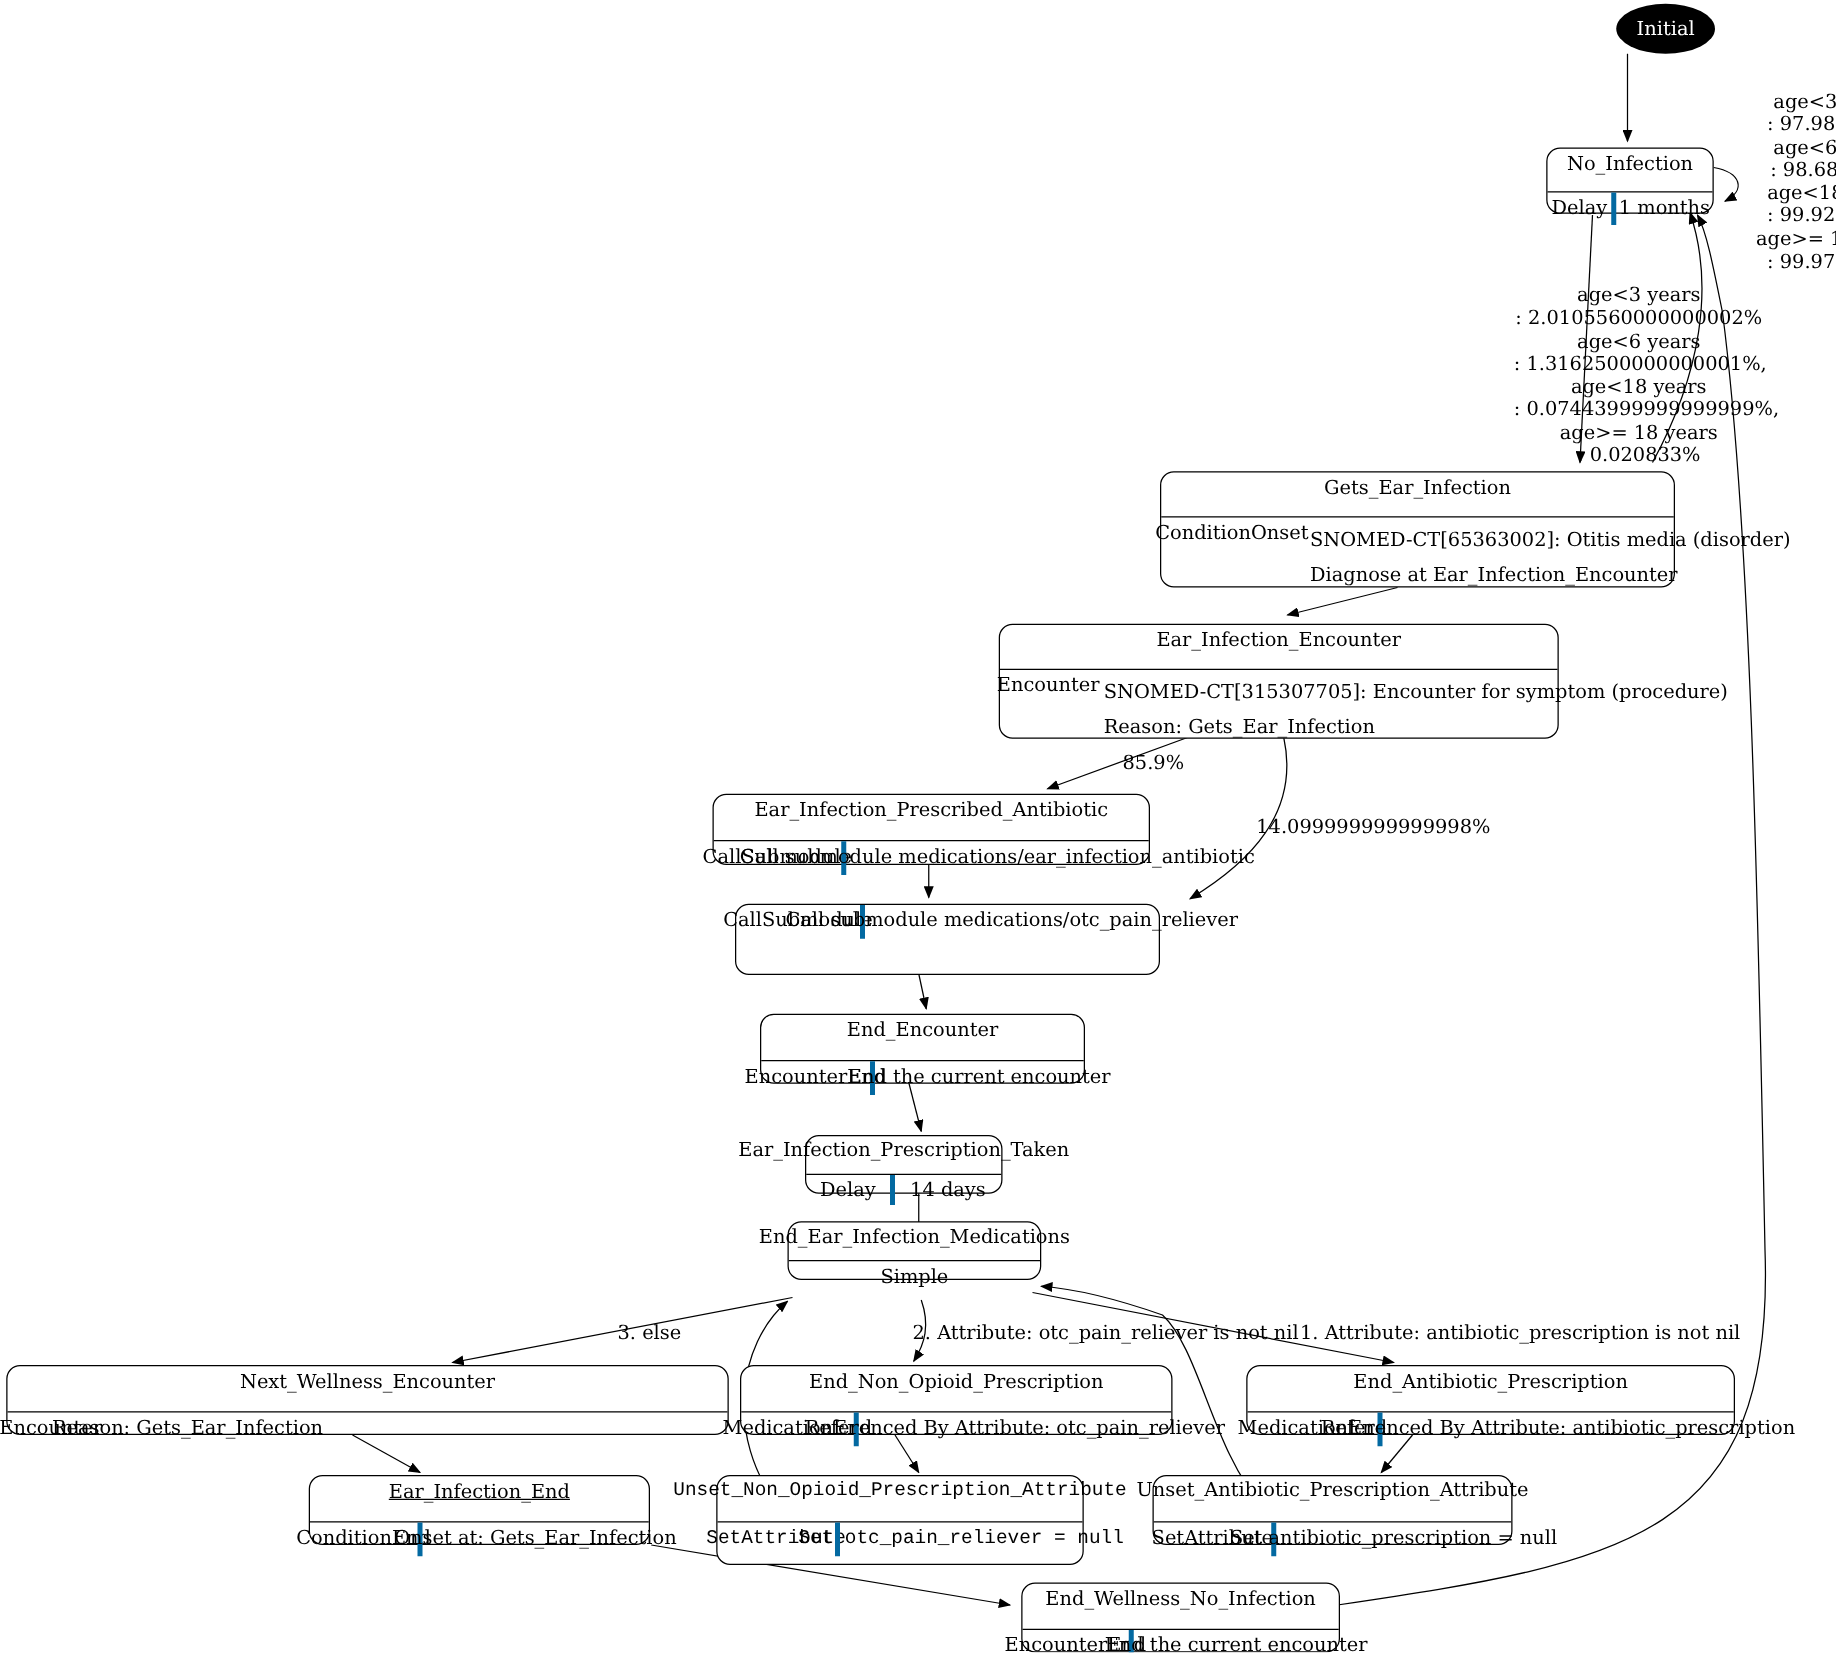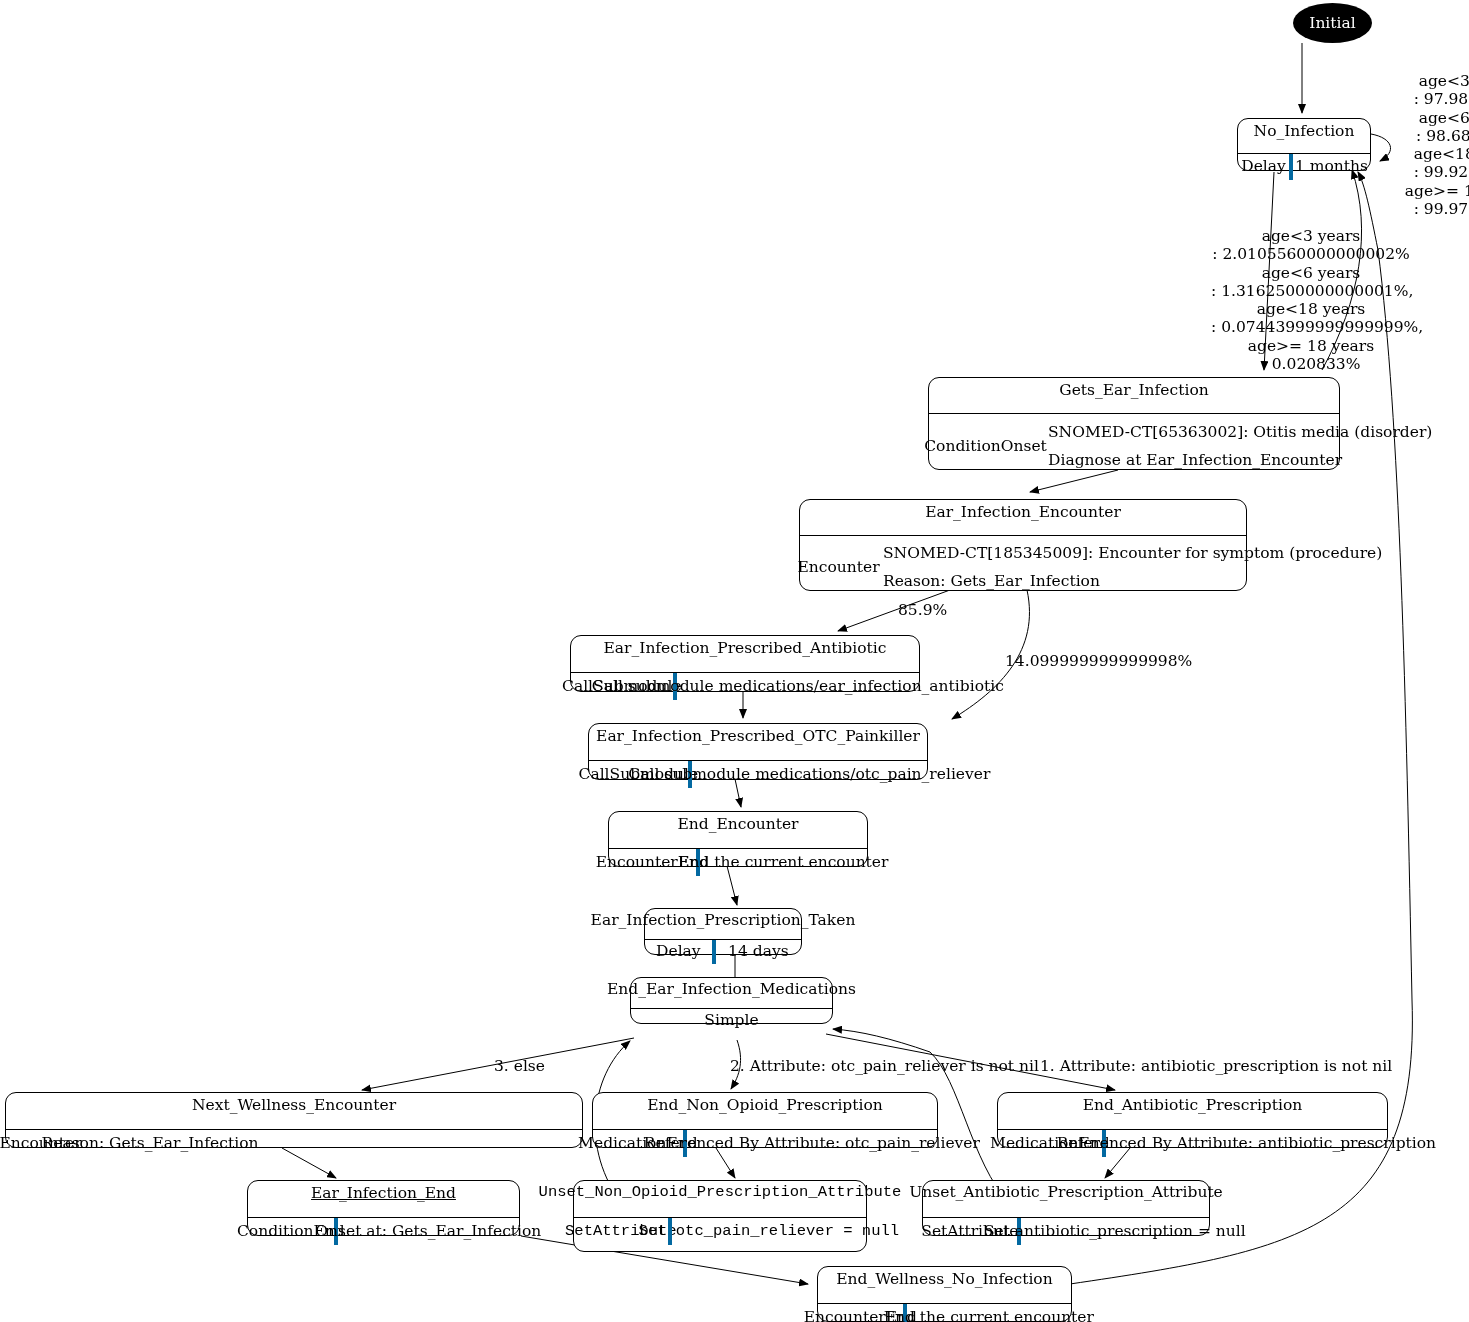--- a/index.html
+++ b/index.html
@@ -52,21 +52,21 @@
     top: 3px;
     transform: translateX(-50%);
     white-space: nowrap;
   }
   .node .body {
     display: flex;
     align-items: stretch;
   }
   .node .cell {
     display: flex;
-    align-items: center;
+    align-items: flex-start;
     justify-content: center;
     white-space: nowrap;
     padding: 4px 3px;
     box-sizing: border-box;
     position: relative;
   }
   .node .cell + .cell {
     border-left: 4px solid #0369a1;
   }
   .node .cell .clip {
@@ -218,21 +218,21 @@
 
   <div class="node" style="left:799px; top:499px; width:448px; height:92px;">
     <div class="title" style="height:27px;">
       <span>Ear_Infection_Encounter</span>
     </div>
     <div class="body" style="height:64px;">
       <div class="cell" style="width:77px;">
         <span>Encounter</span>
       </div>
       <div class="stack" style="width:370px;">
-        <div class="line">SNOMED-CT[185345009]: Encounter for symptom (procedure)</div>
+        <div class="line">SNOMED-CT[315307705]: Encounter for symptom (procedure)</div>
         <div class="line">Reason: Gets_Ear_Infection</div>
       </div>
     </div>
   </div>
 
   <div class="edge-label nowrap" style="left:898px; top:601px;">85.9%</div>
 
   <div class="edge-label nowrap" style="left:1005px; top:652px;">14.099999999999998%</div>
 
   <div class="node" style="left:570px; top:635px; width:350px; height:57px;">
@@ -243,23 +243,20 @@
       <div class="cell" style="width:102px;">
         <span class="clip">CallSubmodule</span>
       </div>
       <div class="cell" style="width:247px;">
         <span class="clip">Call submodule medications/ear_infection_antibiotic</span>
       </div>
     </div>
   </div>
 
   <div class="node" style="left:588px; top:723px; width:340px; height:57px;">
-    <div class="title" style="height:28px;">
-      <span>Ear_Infection_Prescribed_OTC_Painkiller</span>
-    </div>
     <div class="body" style="height:27px;">
       <div class="cell" style="width:99px;">
         <span class="clip">CallSubmodule</span>
       </div>
       <div class="cell" style="width:240px;">
         <span class="clip">Call submodule medications/otc_pain_reliever</span>
       </div>
     </div>
   </div>
 

